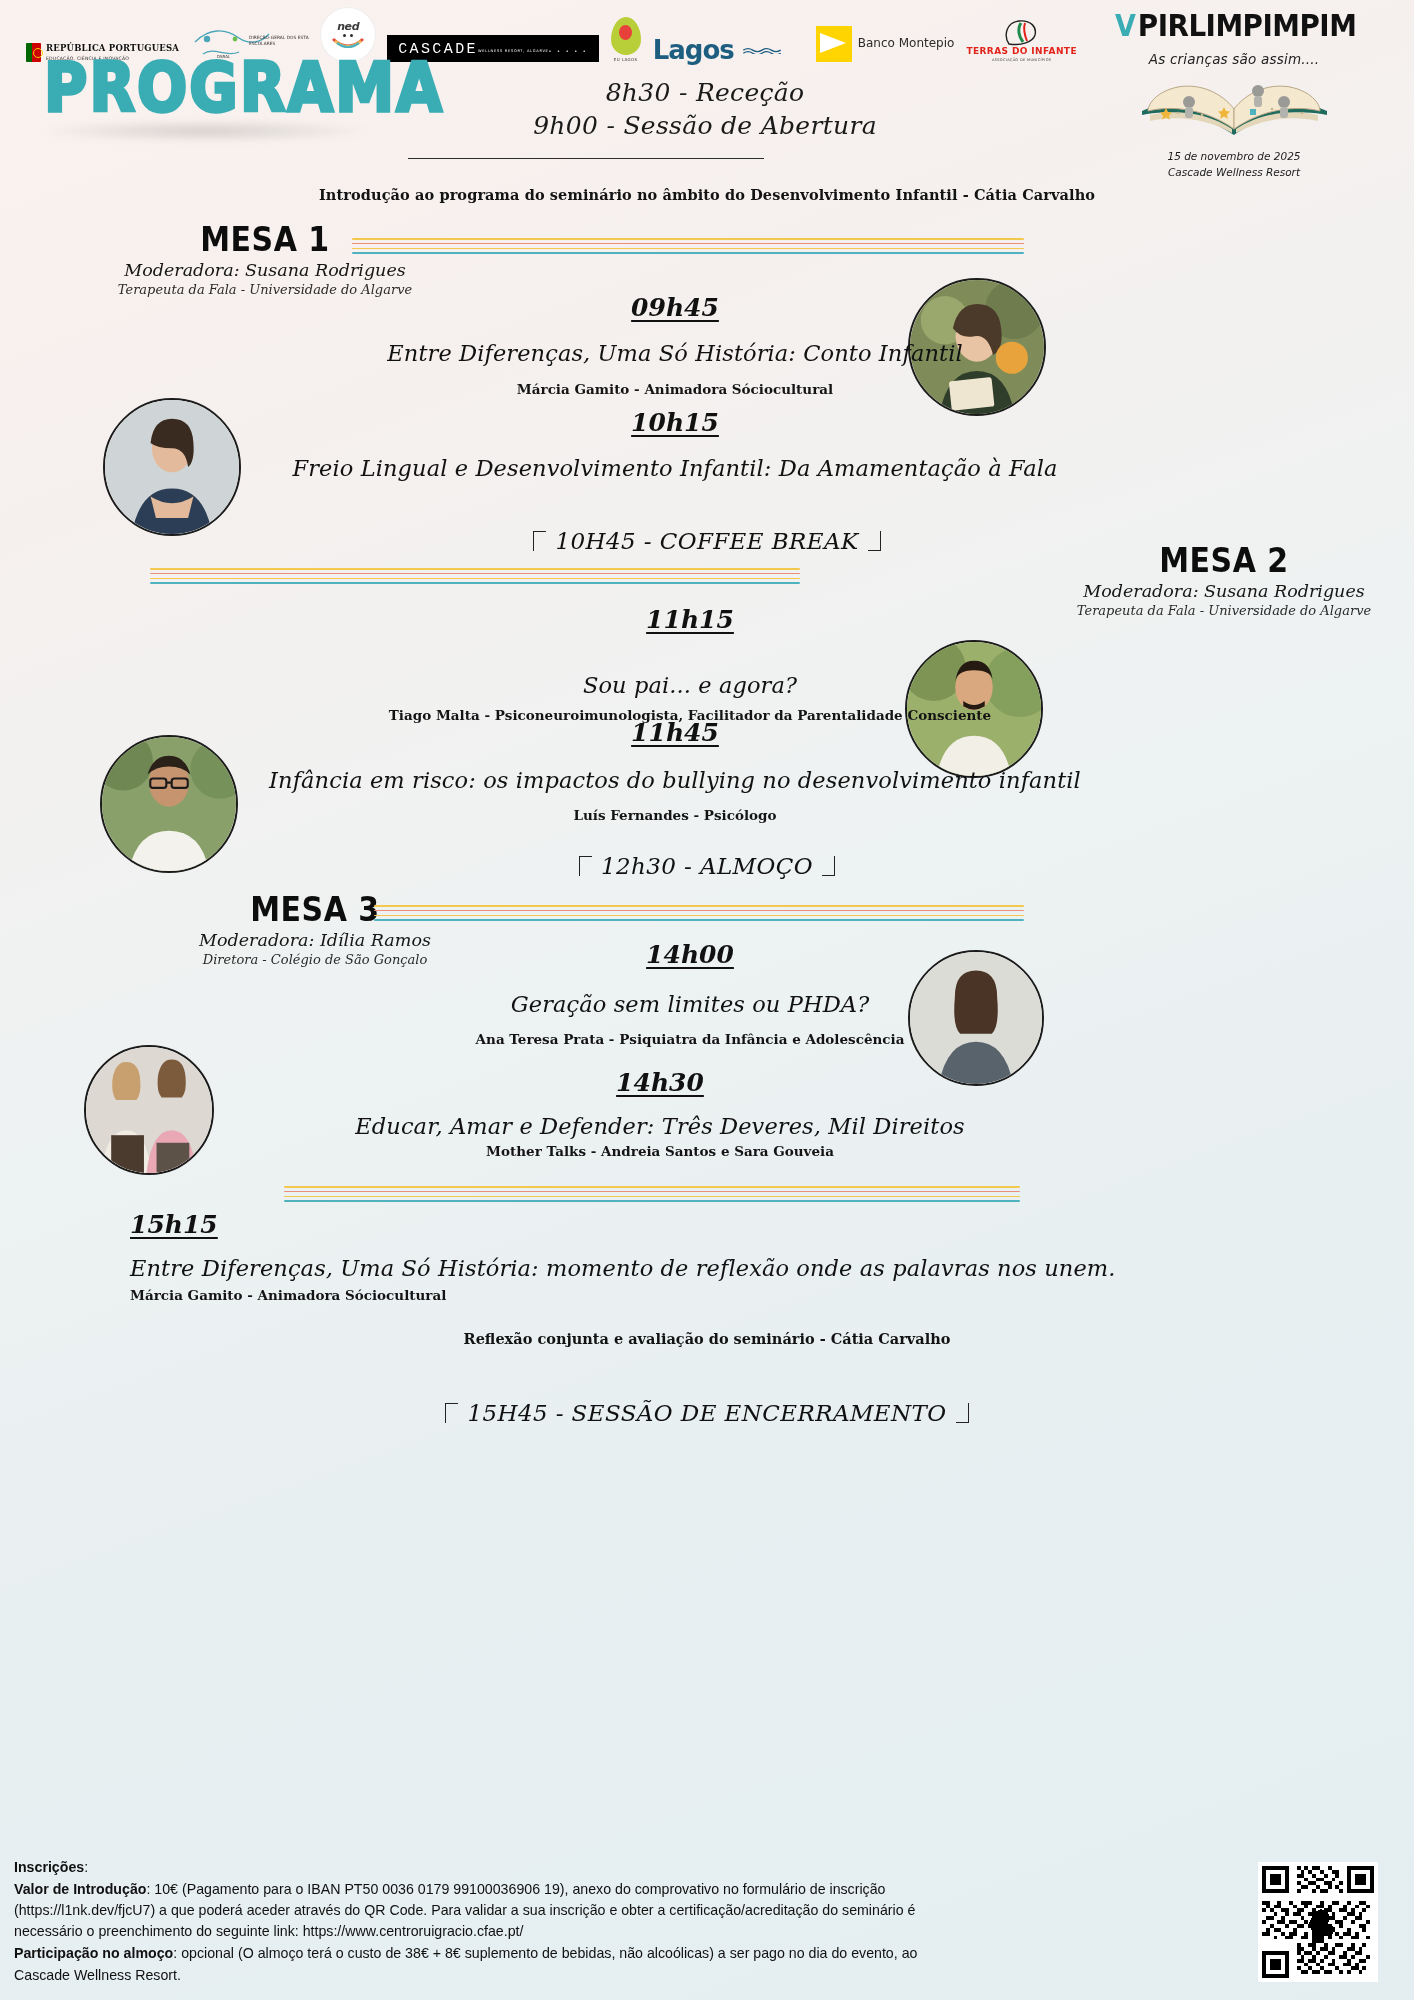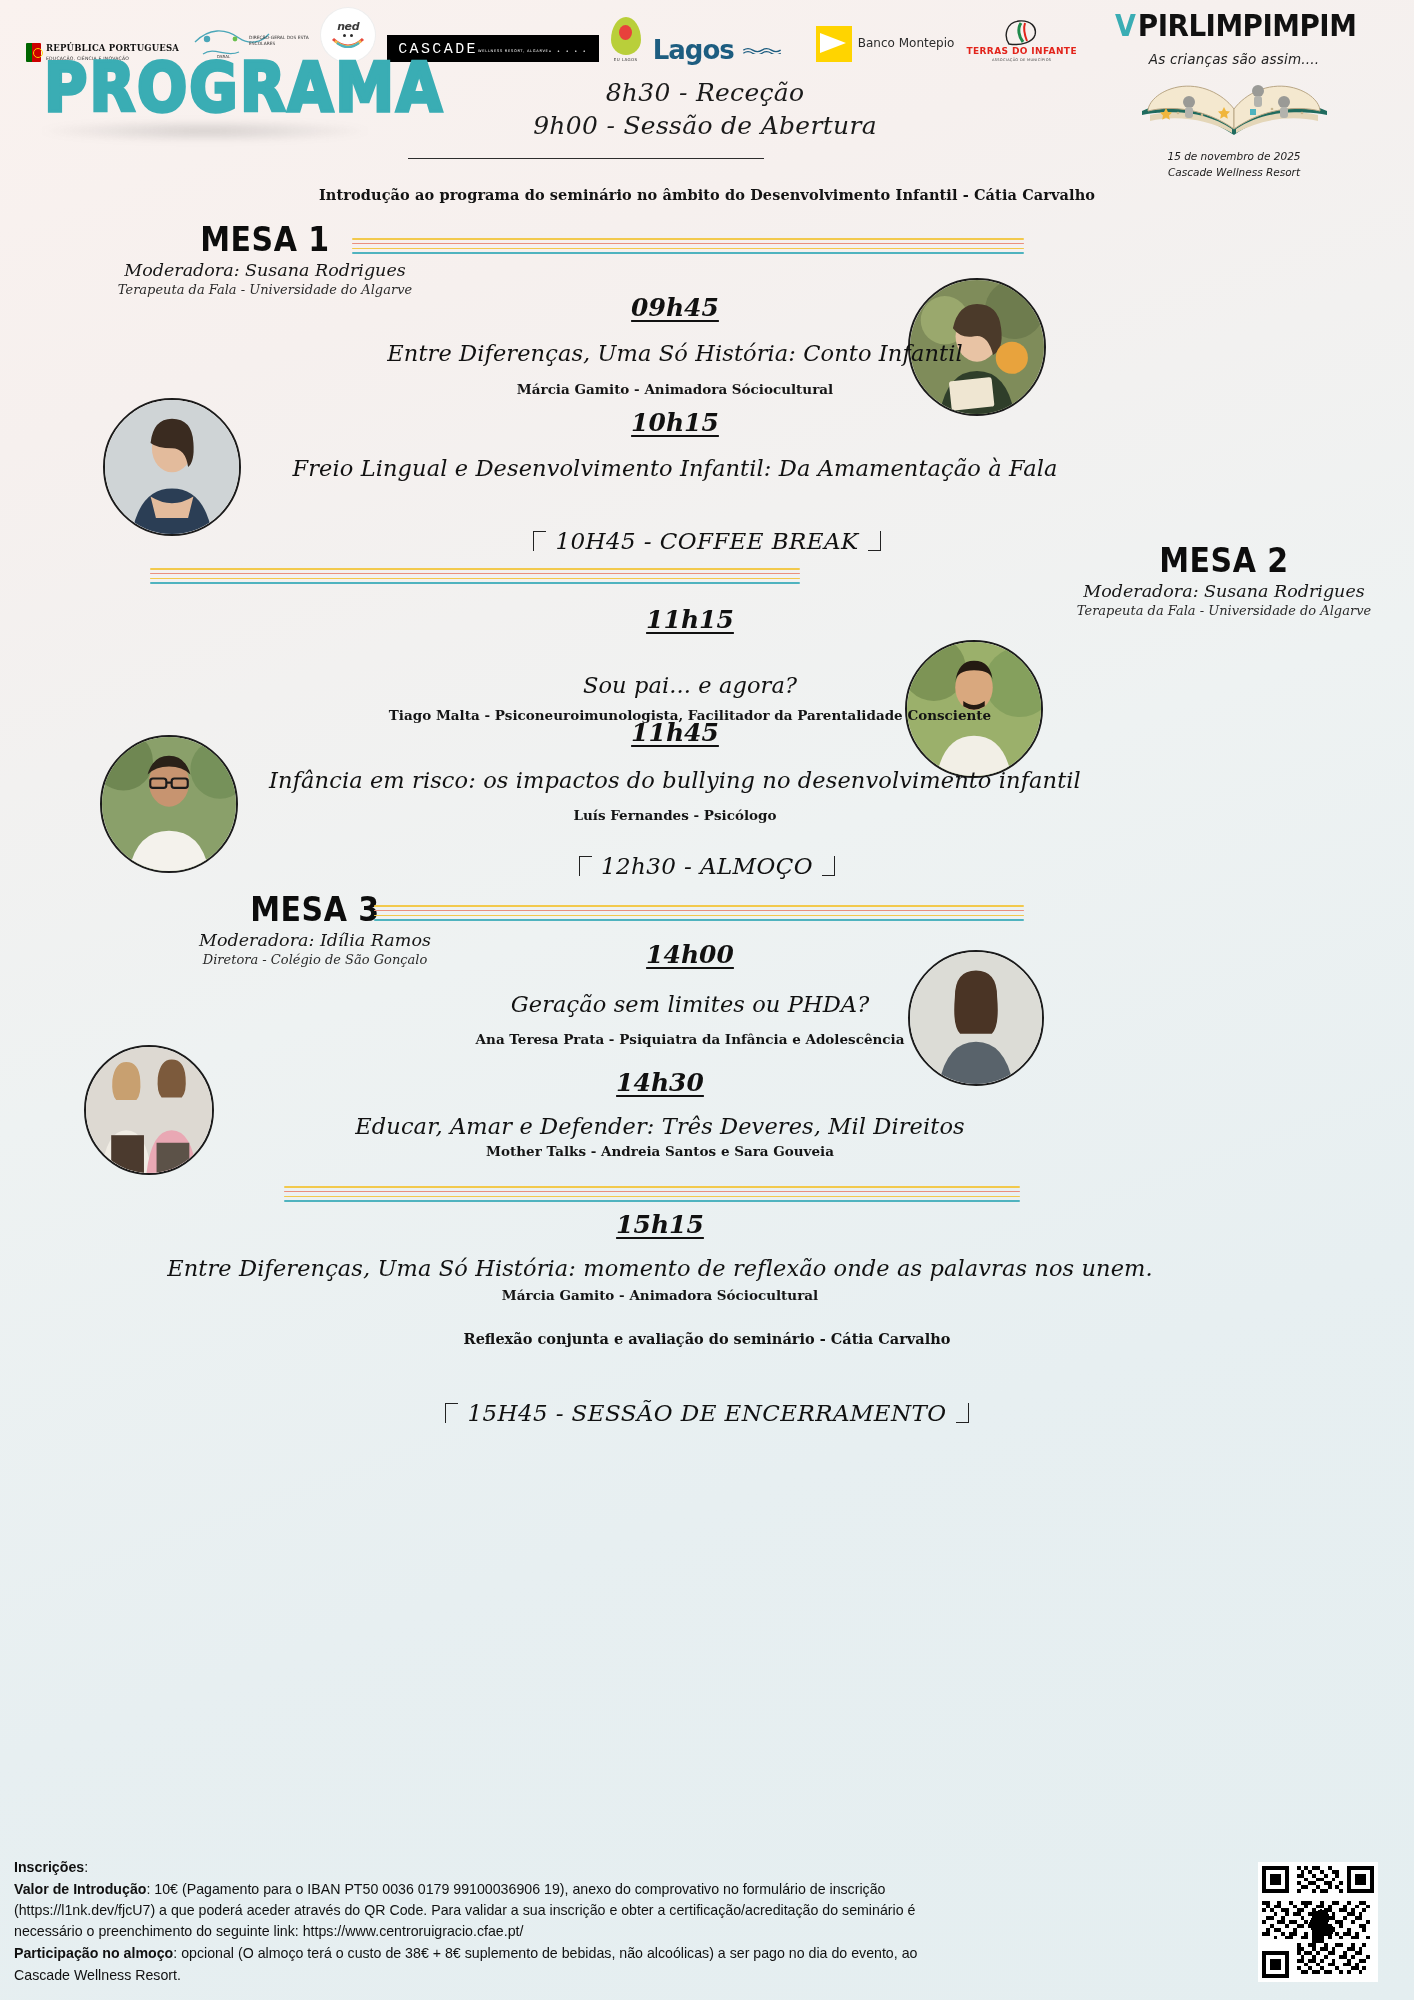--- a/index.html
+++ b/index.html
@@ -374,21 +374,21 @@
     <div class="spk" style="margin-top:4px;">Mother Talks - Andreia Santos e Sara Gouveia</div>
   </div>
 
   <div class="stripes" style="left:284px;top:1186px;width:736px;">
     <i style="background:#f2c94c"></i>
       <i style="background:#ea8f7e"></i>
       <i style="background:#f2c94c"></i>
       <i style="background:#4fb3bf"></i>
   </div>
 
-  <div style="position:absolute;left:130px;top:1210px;width:1060px;text-align:center;">
+  <div style="position:absolute;left:130px;top:1210px;width:1060px;">
     <div class="time">15h15</div>
     <div class="ttl" style="margin-top:16px;">Entre Diferenças, Uma Só História: momento de reflexão onde as palavras nos unem.</div>
     <div class="spk" style="margin-top:6px;">Márcia Gamito - Animadora Sóciocultural</div>
   </div>
 
   <div style="position:absolute;left:0;right:0;top:1330px;text-align:center;font-family:'DejaVu Serif',serif;font-weight:bold;font-size:14.5px;color:#131313;">Reflexão conjunta e avaliação do seminário - Cátia Carvalho</div>
 
   <div style="position:absolute;left:0;right:0;top:1400px;text-align:center;">
     <span class="brkwrap">
         <span class="brk">15H45 - SESSÃO DE ENCERRAMENTO</span>

